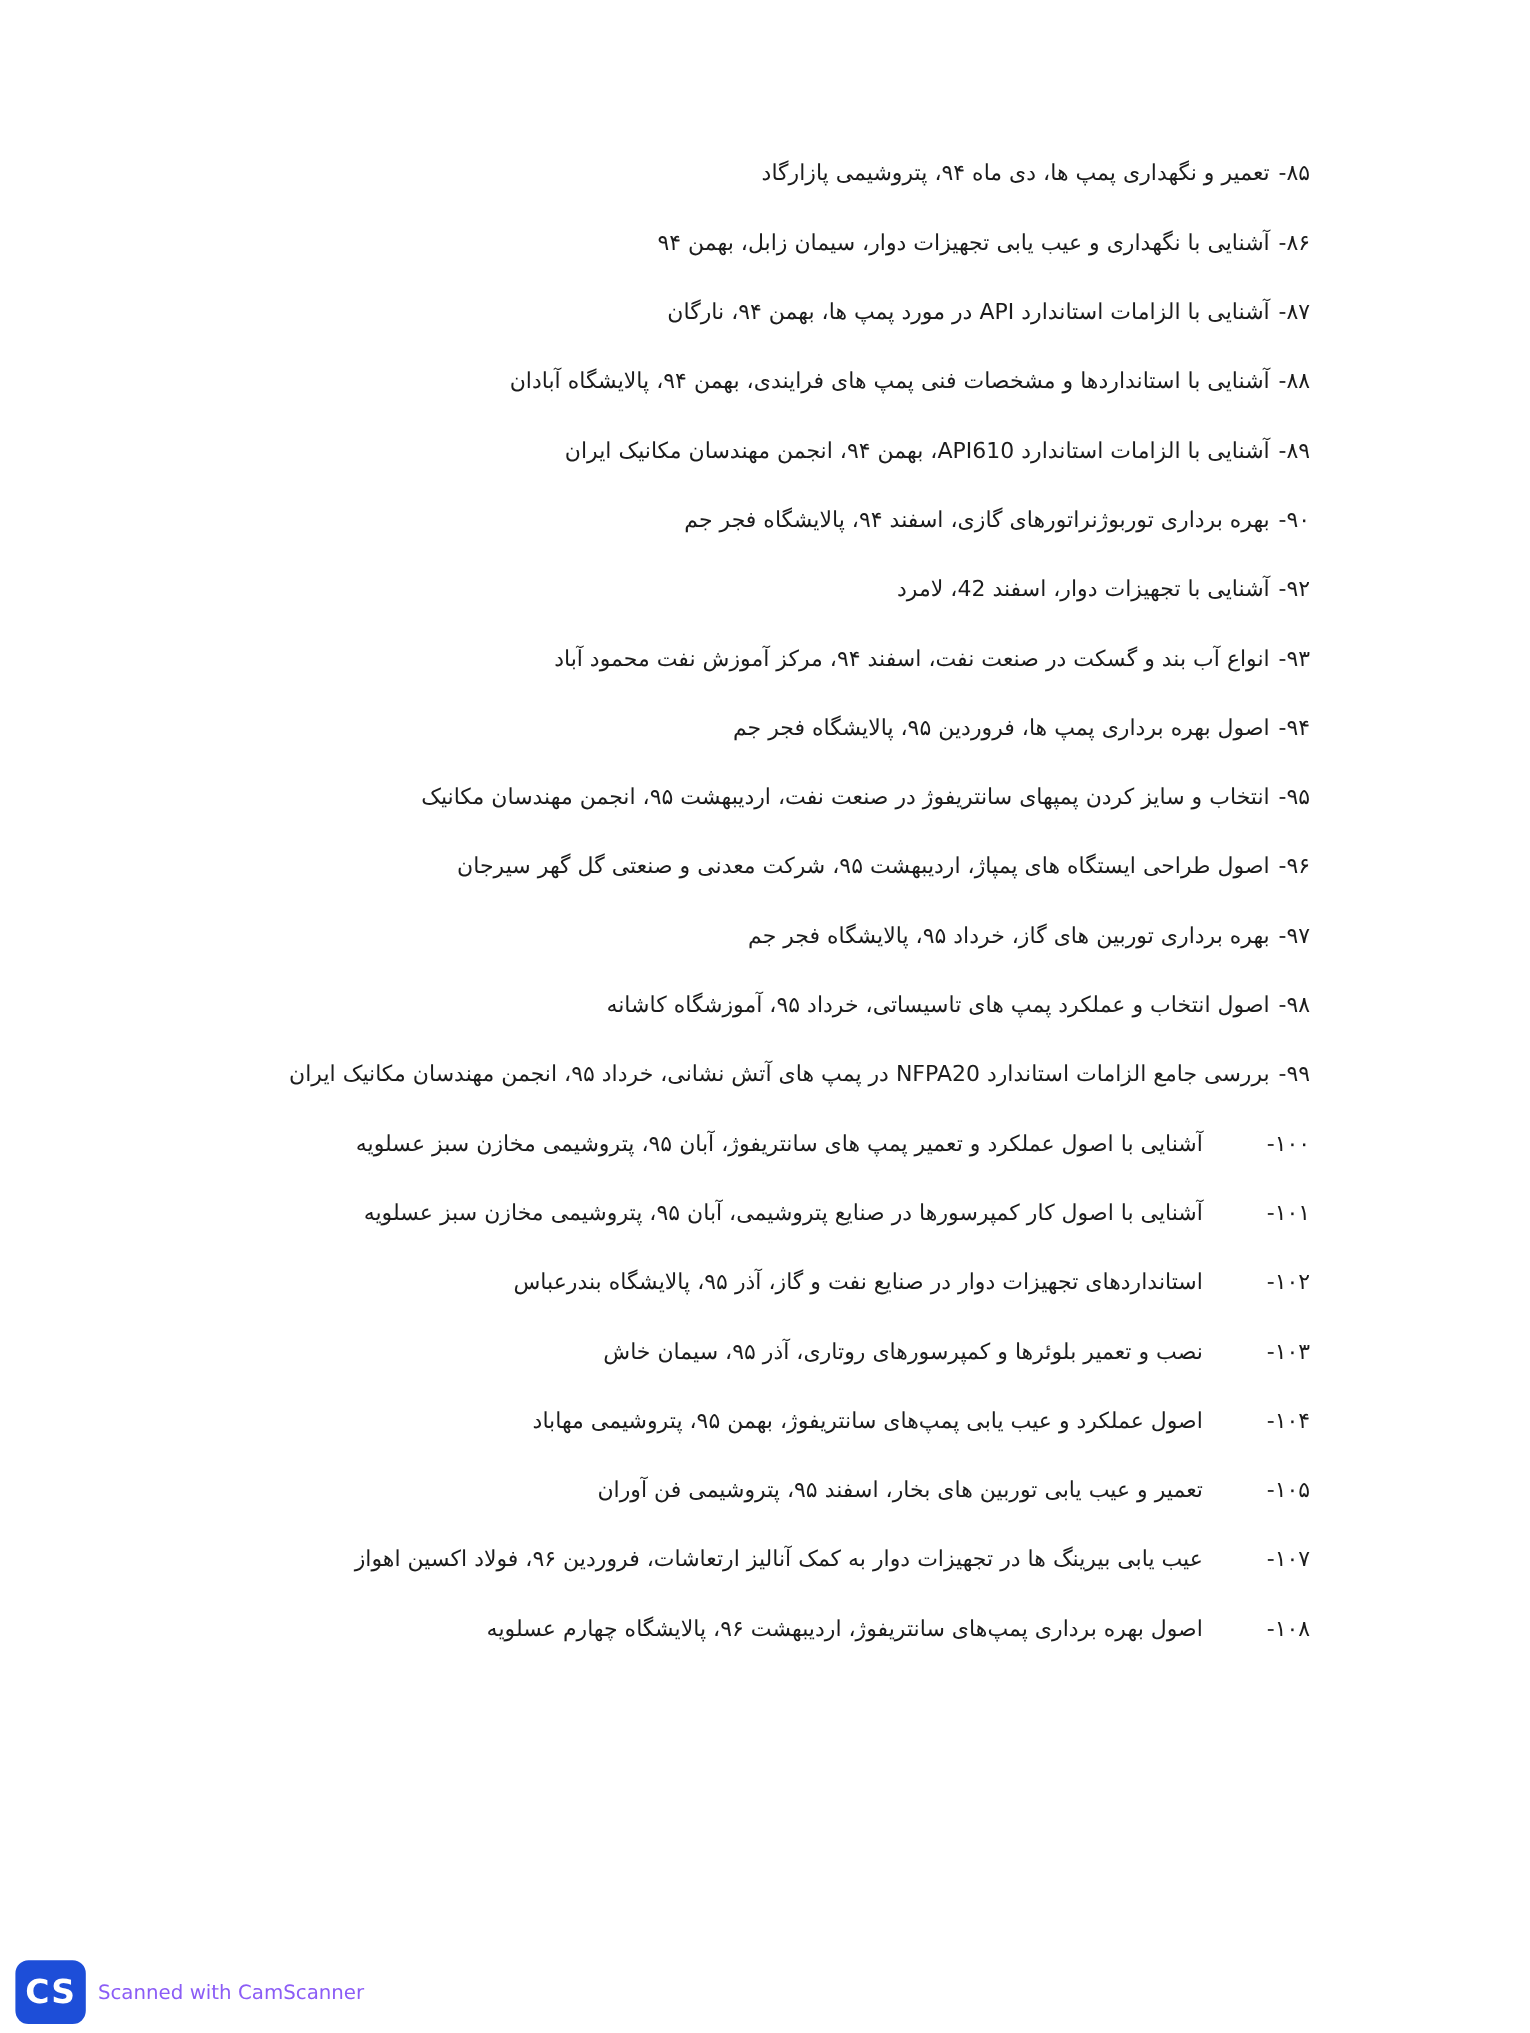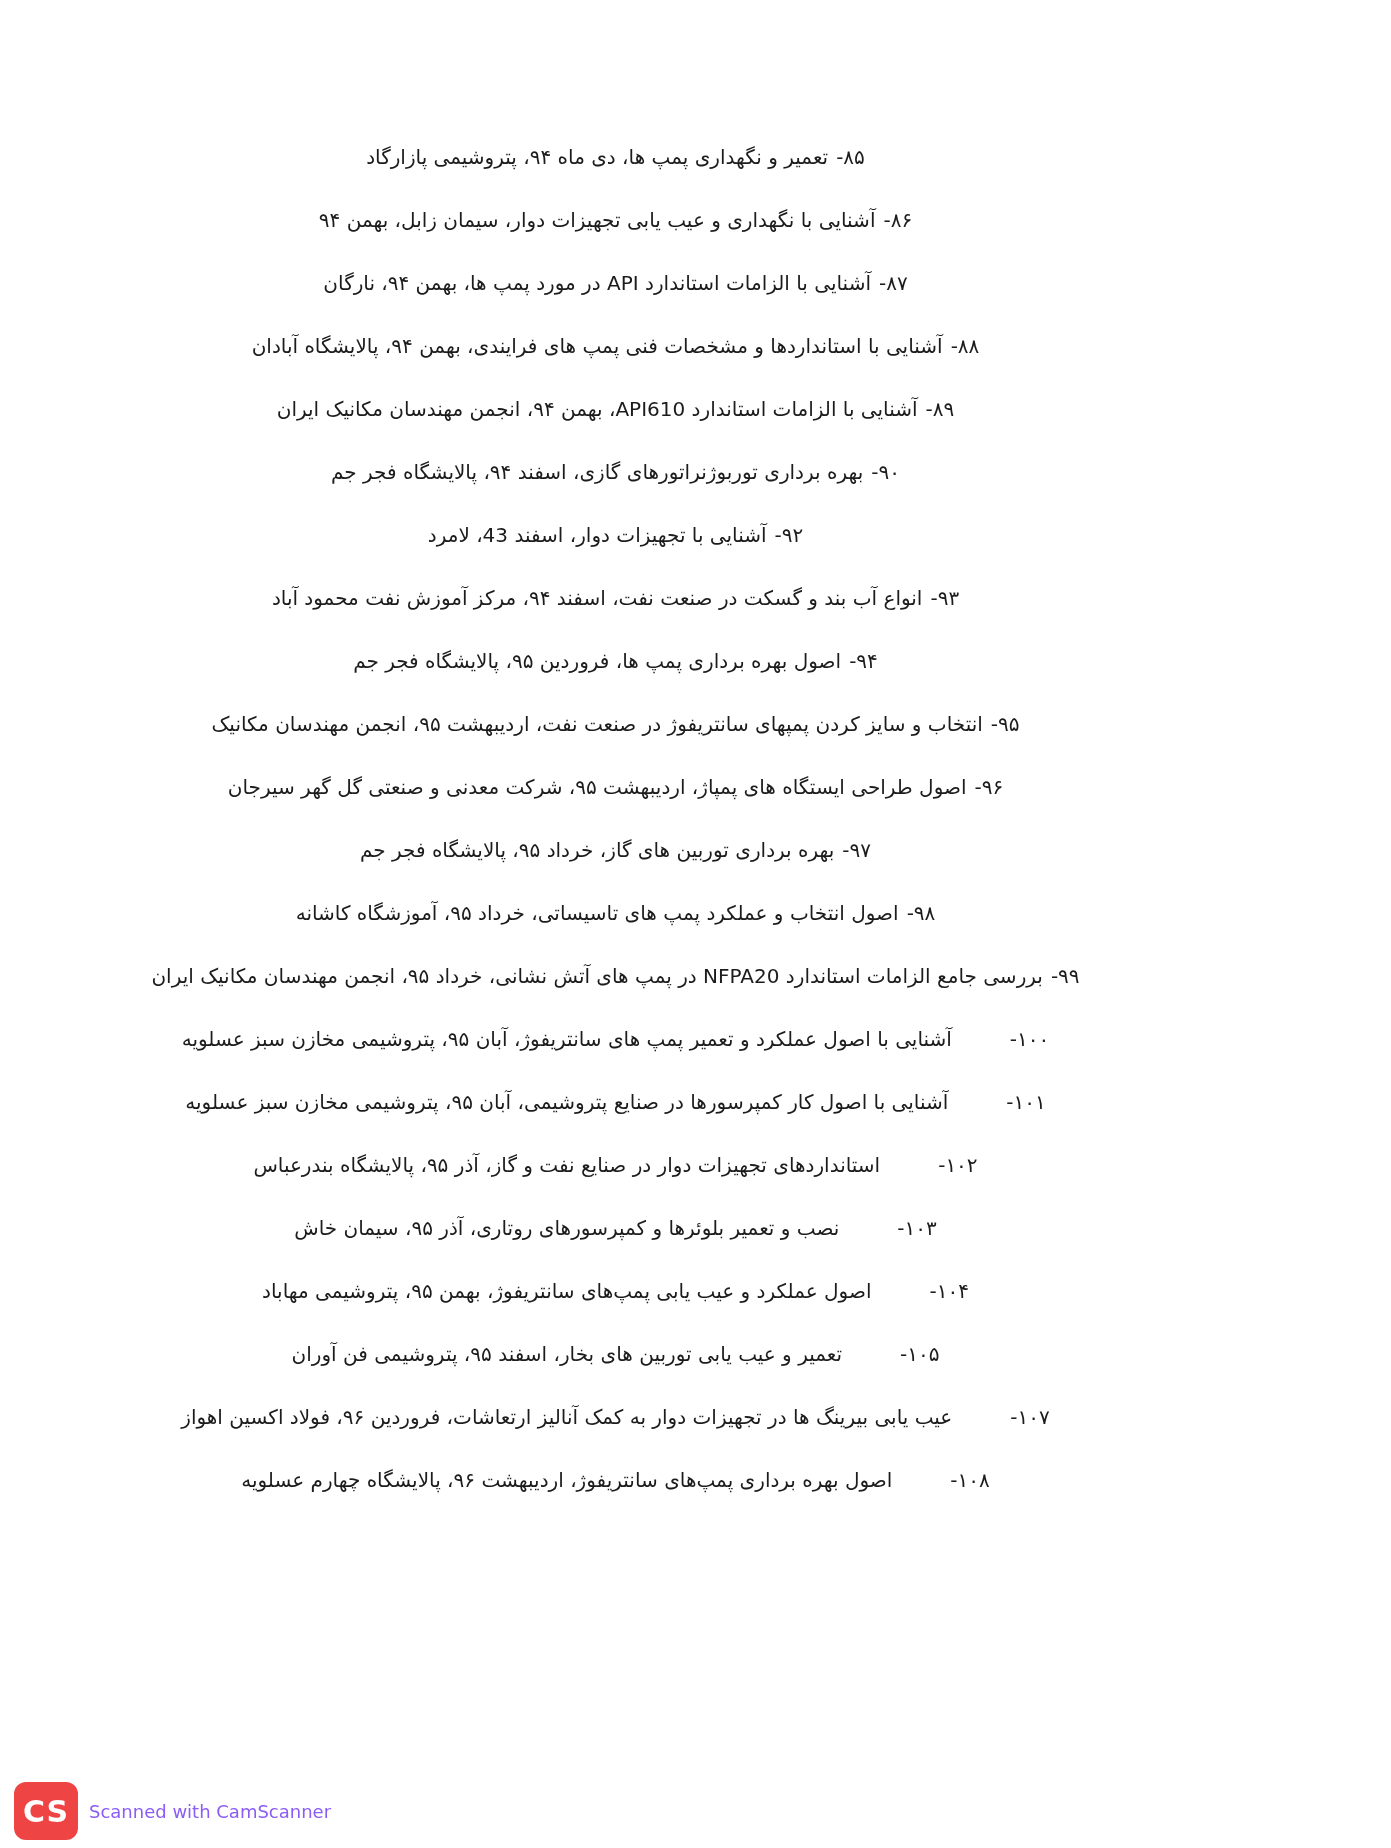--- a/index.html
+++ b/index.html
@@ -26,40 +26,39 @@
     left: 40px;
     direction: rtl;
     text-align: right;
     color: #1c1c1c;
     font-size: 20px;
   }
   .row {
     white-space: nowrap;
     line-height: 30px;
     margin-bottom: 33px;
-    text-align: center;
   }
   .row .num {
     display: inline-block;
     margin-left: 8px; 
   }
   .row.tabbed .num {
     margin-left: 58px; 
   }
   .footer {
     position: absolute;
     left: 14px;
     bottom: 8px;
     display: flex;
     align-items: center;
   }
   .cs-badge {
     width: 64px;
     height: 58px;
-    background: #ef4444;
+    background: #1d4ed8;
     border-radius: 12px;
     color: #ffffff;
     font-weight: bold;
     font-size: 30px;
     display: flex;
     align-items: center;
     justify-content: center;
     letter-spacing: 1px;
   }
   .cs-text {
@@ -74,21 +73,21 @@
 <div class="page">
 
   <div class="doc-list" id="doc-list">
 
   <div class="row"><span class="num">۸۵-</span><span class="txt">تعمیر و نگهداری پمپ ها، دی ماه ۹۴، پتروشیمی پازارگاد</span></div>
       <div class="row"><span class="num">۸۶-</span><span class="txt">آشنایی با نگهداری و عیب یابی تجهیزات دوار، سیمان زابل، بهمن ۹۴</span></div>
       <div class="row"><span class="num">۸۷-</span><span class="txt">آشنایی با الزامات استاندارد API در مورد پمپ ها، بهمن ۹۴، نارگان</span></div>
       <div class="row"><span class="num">۸۸-</span><span class="txt">آشنایی با استانداردها و مشخصات فنی پمپ های فرایندی، بهمن ۹۴، پالایشگاه آبادان</span></div>
       <div class="row"><span class="num">۸۹-</span><span class="txt">آشنایی با الزامات استاندارد API610، بهمن ۹۴، انجمن مهندسان مکانیک ایران</span></div>
       <div class="row"><span class="num">۹۰-</span><span class="txt">بهره برداری توربوژنراتورهای گازی، اسفند ۹۴، پالایشگاه فجر جم</span></div>
-      <div class="row"><span class="num">۹۲-</span><span class="txt">آشنایی با تجهیزات دوار، اسفند 43، لامرد</span></div>
+      <div class="row"><span class="num">۹۲-</span><span class="txt">آشنایی با تجهیزات دوار، اسفند 42، لامرد</span></div>
       <div class="row"><span class="num">۹۳-</span><span class="txt">انواع آب بند و گسکت در صنعت نفت، اسفند ۹۴، مرکز آموزش نفت محمود آباد</span></div>
       <div class="row"><span class="num">۹۴-</span><span class="txt">اصول بهره برداری پمپ ها، فروردین ۹۵، پالایشگاه فجر جم</span></div>
       <div class="row"><span class="num">۹۵-</span><span class="txt">انتخاب و سایز کردن پمپهای سانتریفوژ در صنعت نفت، اردیبهشت ۹۵، انجمن مهندسان مکانیک</span></div>
       <div class="row"><span class="num">۹۶-</span><span class="txt">اصول طراحی ایستگاه های پمپاژ، اردیبهشت ۹۵، شرکت معدنی و صنعتی گل گهر سیرجان</span></div>
       <div class="row"><span class="num">۹۷-</span><span class="txt">بهره برداری توربین های گاز، خرداد ۹۵، پالایشگاه فجر جم</span></div>
       <div class="row"><span class="num">۹۸-</span><span class="txt">اصول انتخاب و عملکرد پمپ های تاسیساتی، خرداد ۹۵، آموزشگاه کاشانه</span></div>
       <div class="row"><span class="num">۹۹-</span><span class="txt">بررسی جامع الزامات استاندارد NFPA20 در پمپ های آتش نشانی، خرداد ۹۵، انجمن مهندسان مکانیک ایران</span></div>
       <div class="row tabbed"><span class="num">۱۰۰-</span><span class="txt">آشنایی با اصول عملکرد و تعمیر پمپ های سانتریفوژ، آبان ۹۵، پتروشیمی مخازن سبز عسلویه</span></div>
       <div class="row tabbed"><span class="num">۱۰۱-</span><span class="txt">آشنایی با اصول کار کمپرسورها در صنایع پتروشیمی، آبان ۹۵، پتروشیمی مخازن سبز عسلویه</span></div>
       <div class="row tabbed"><span class="num">۱۰۲-</span><span class="txt">استانداردهای تجهیزات دوار در صنایع نفت و گاز، آذر ۹۵، پالایشگاه بندرعباس</span></div>

